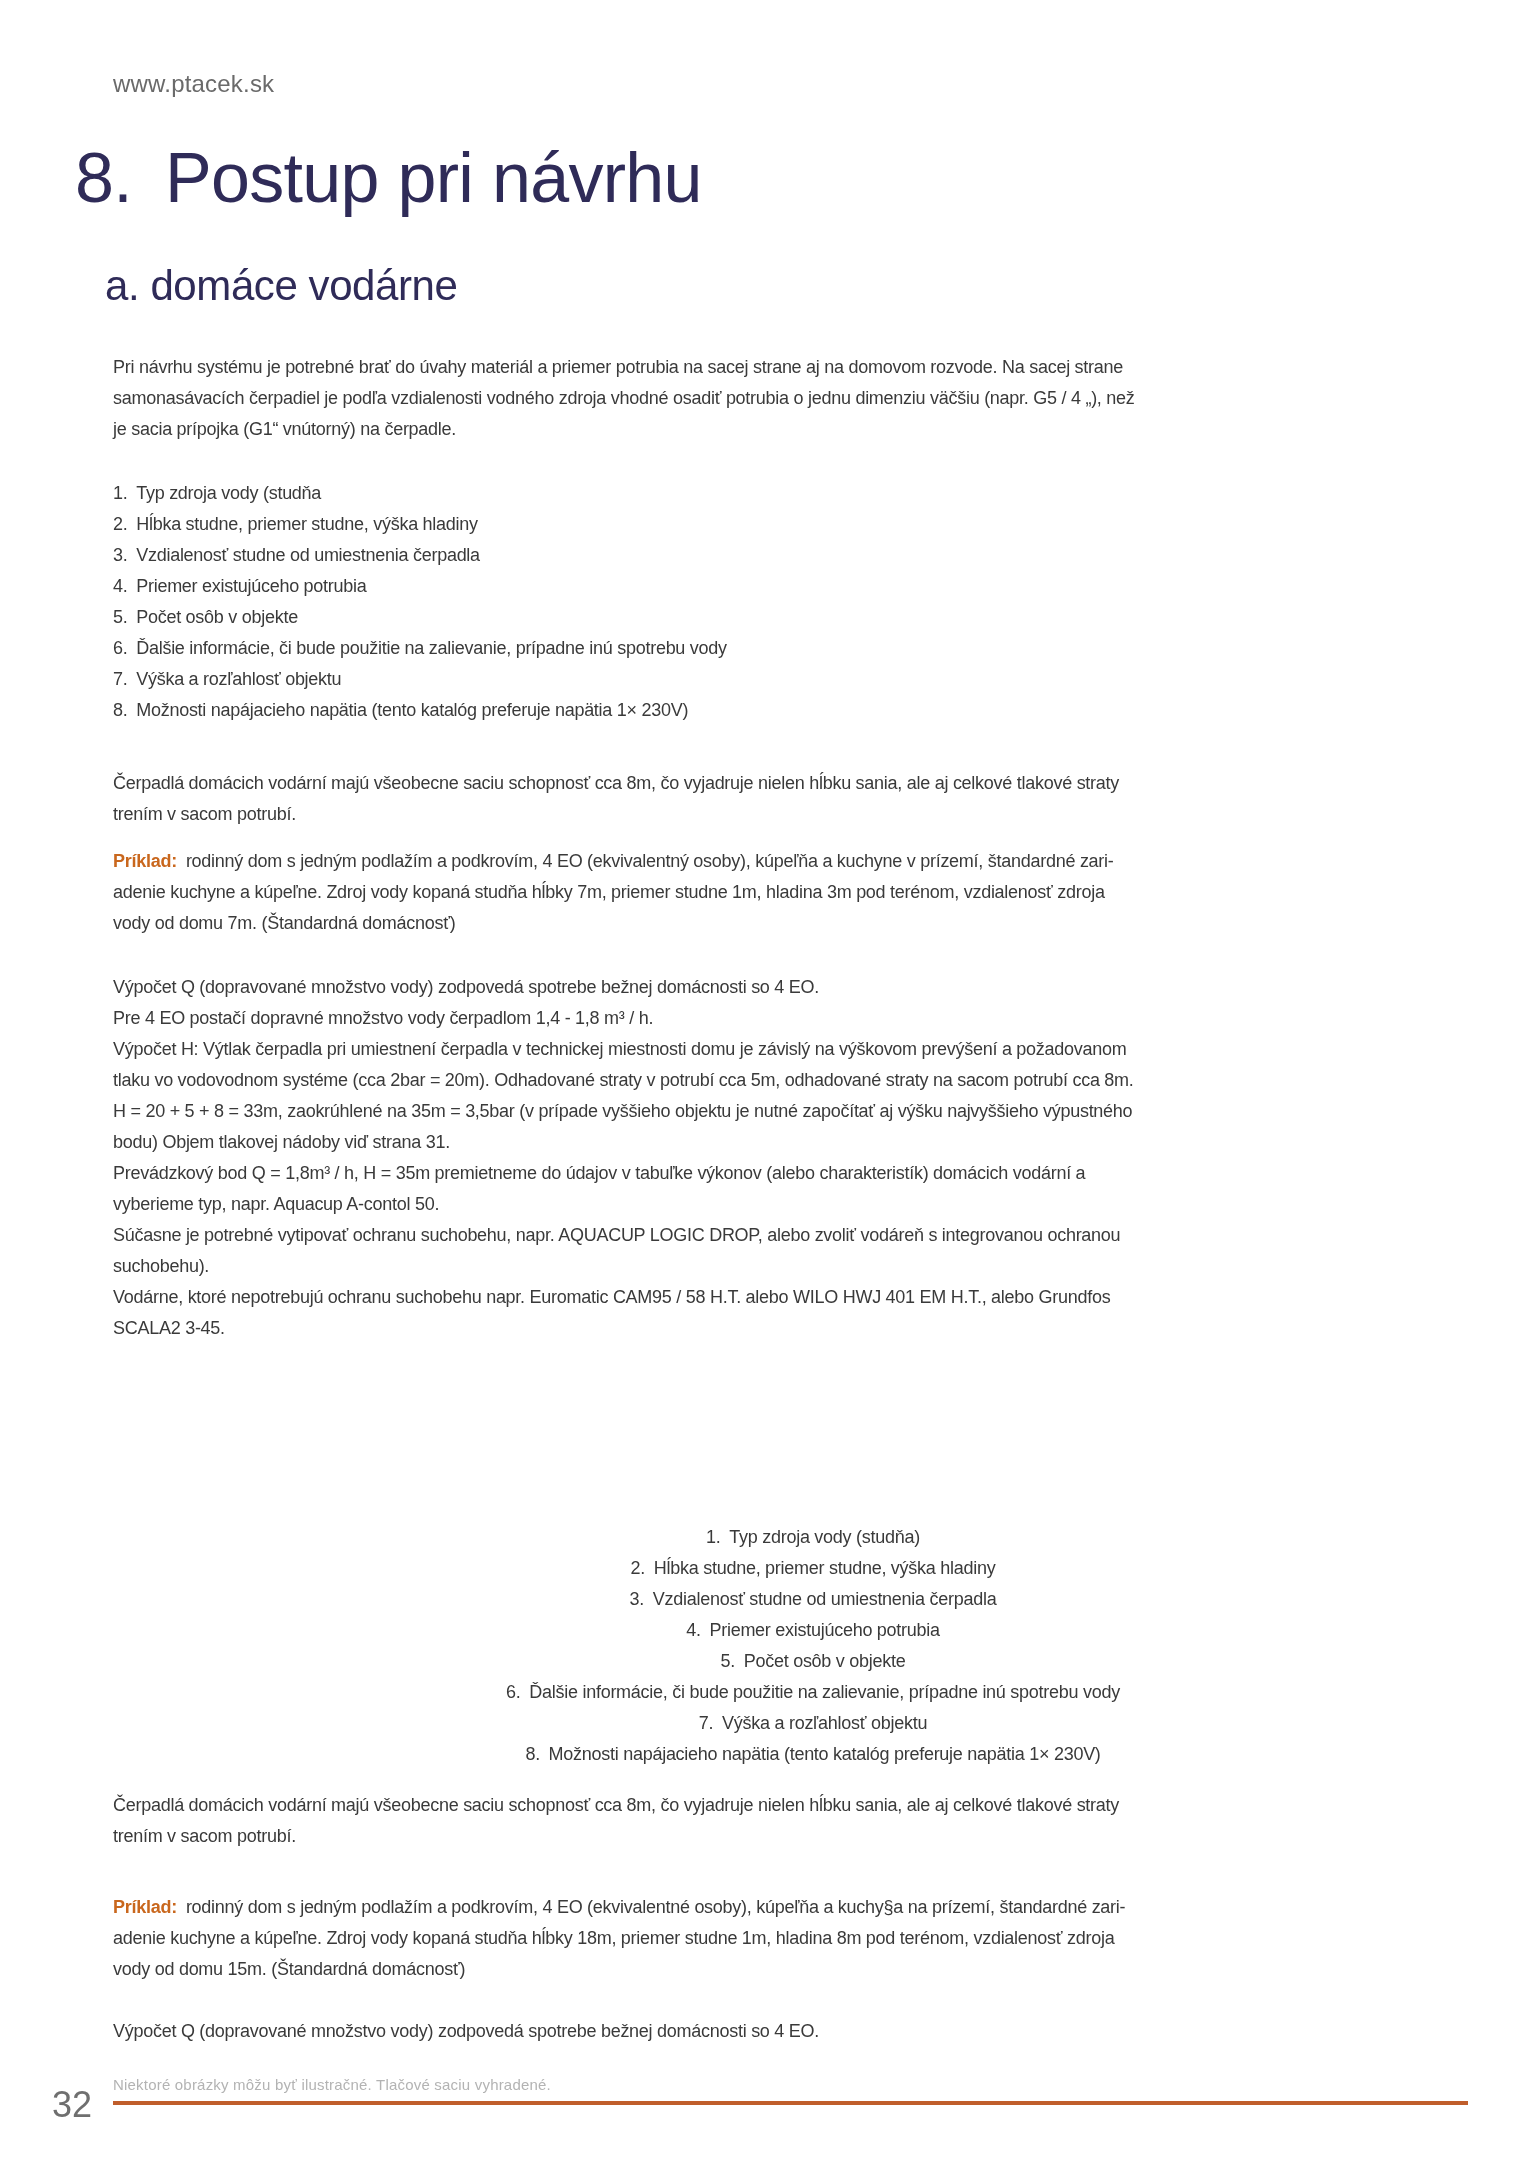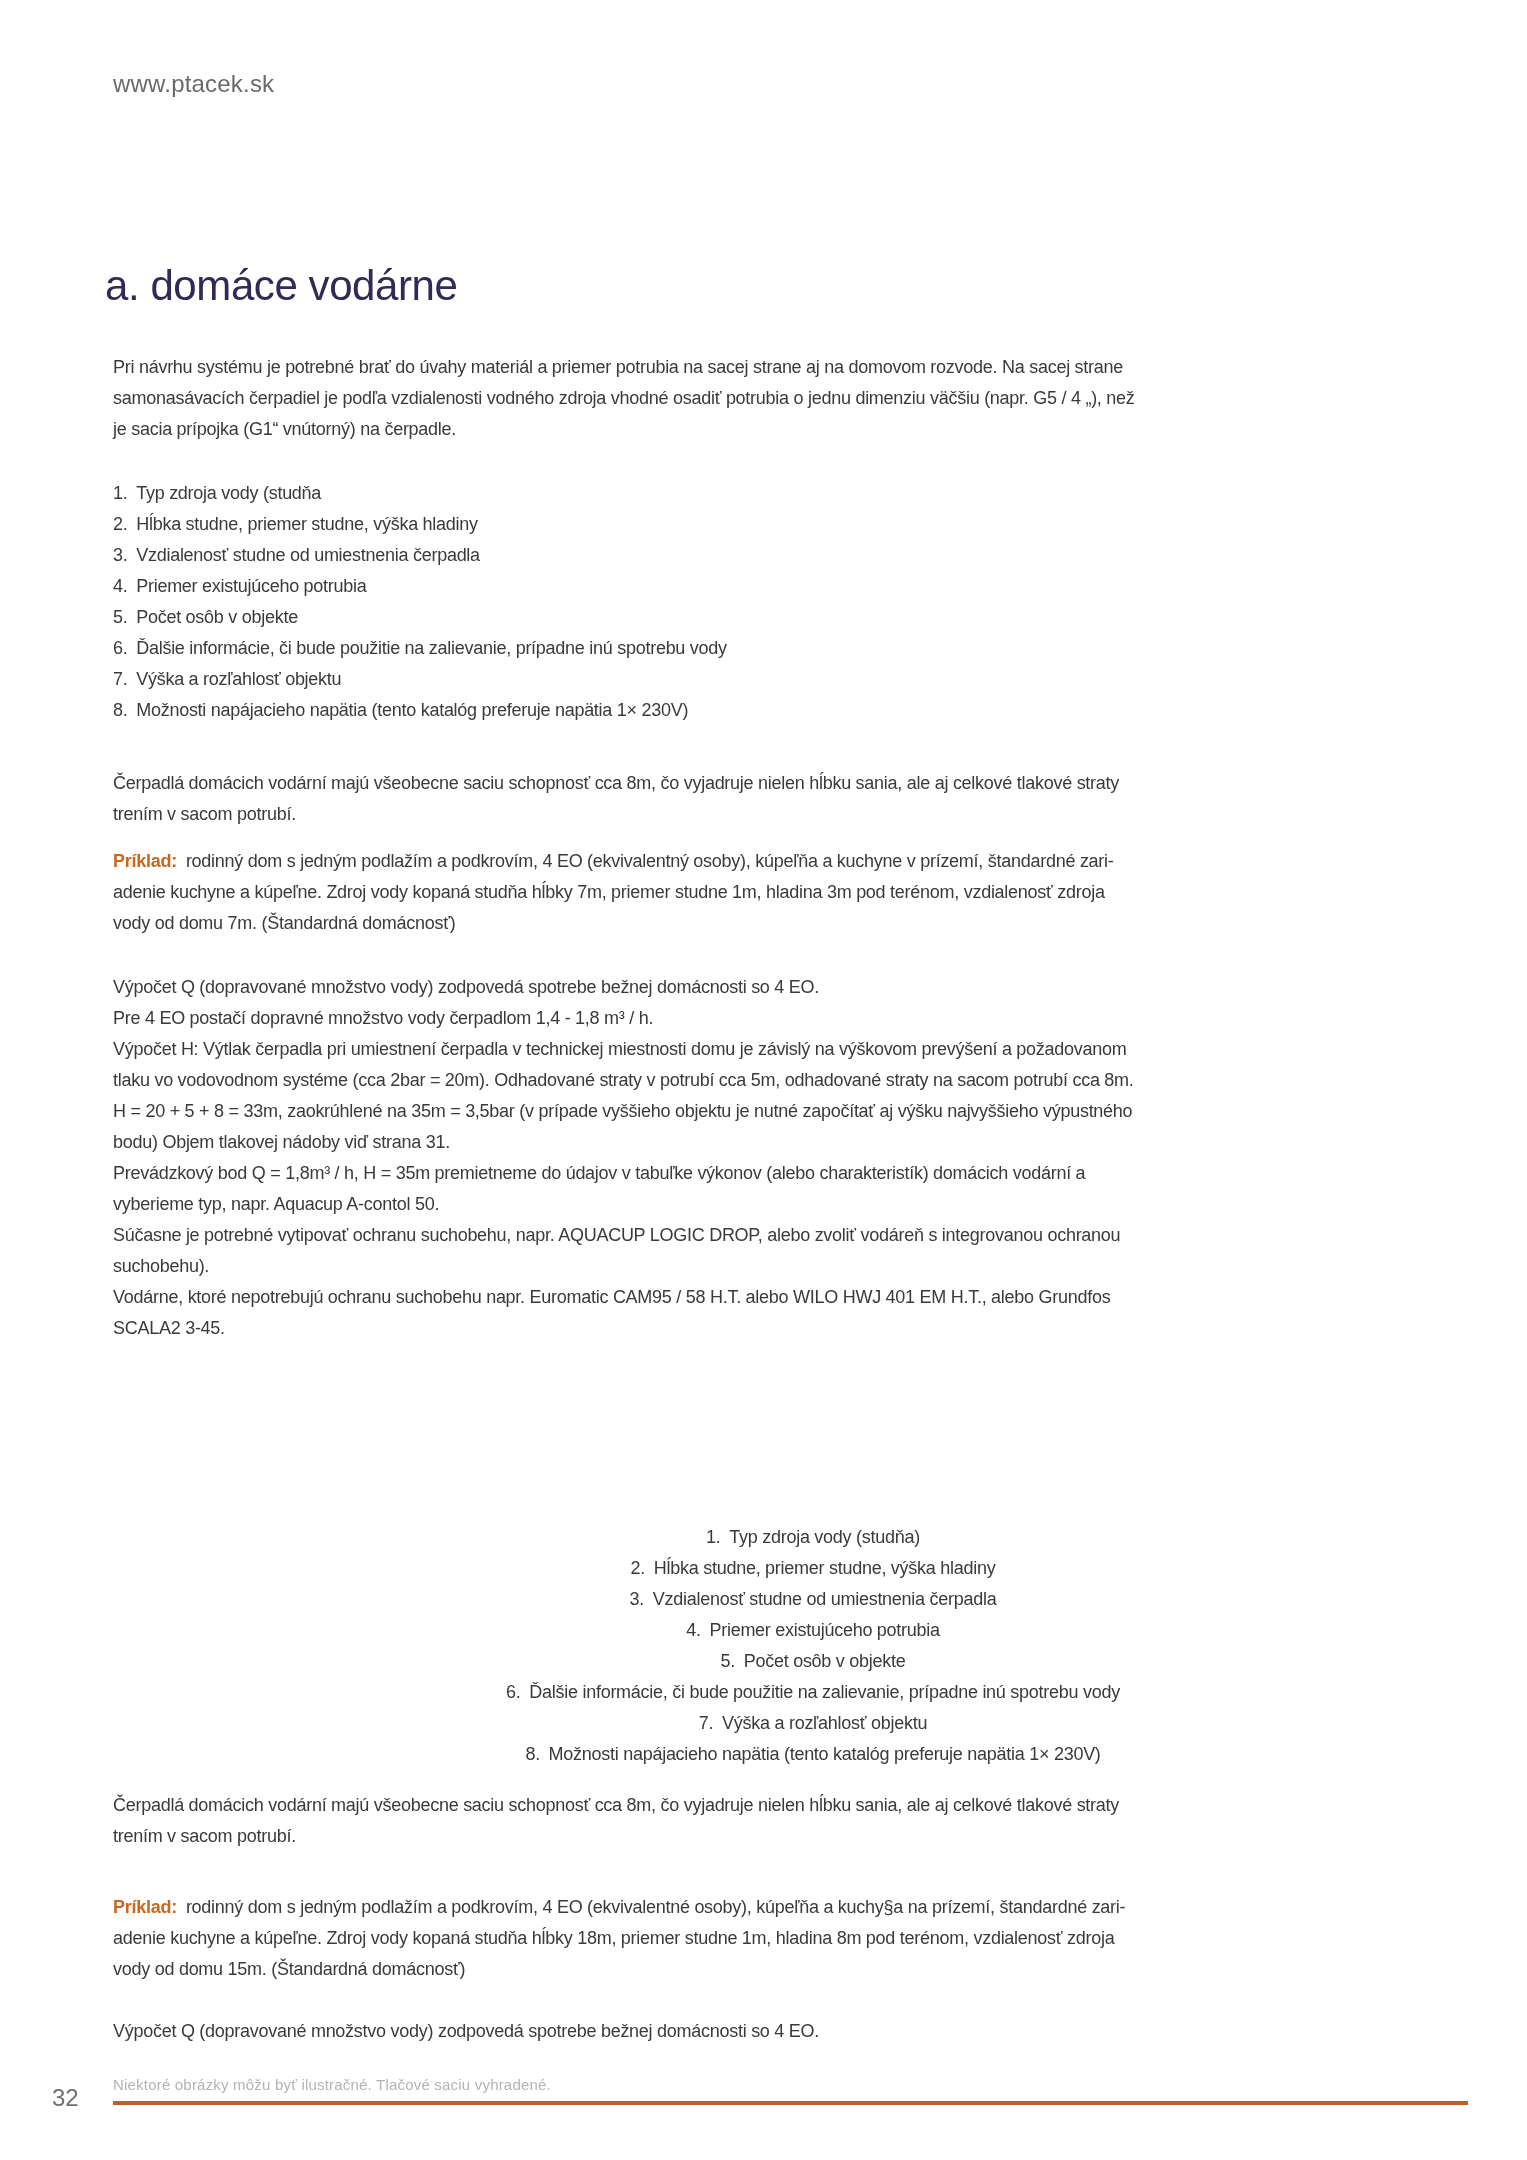--- a/index.html
+++ b/index.html
@@ -67,30 +67,31 @@
     font-size:15px;color:var(--c-note);
     letter-spacing:0.2px;
   }
   .footer-rule{
     left:113px;top:2101px;
     width:1355px;height:4px;
     background:var(--c-rule);
   }
   .page-number{
     left:52px;top:2084px;margin:0;
-    font-size:24px;color:var(--c-pagenum);
+    font-size:36px;color:var(--c-pagenum);
   }
 </style>
 </head>
 <body>
 
 <div class="page">
 
   <div class="abs url">www.ptacek.sk</div>
 
+  <h1 class="abs title"><span class="num">8.</span><span>Postup pri návrhu</span></h1>
 
   <h2 class="abs sub sub-a">a. domáce vodárne</h2>
 
   <p class="abs body intro">Pri návrhu systému je potrebné brať do úvahy materiál a priemer potrubia na sacej strane aj na domovom rozvode. Na sacej strane
 samonasávacích čerpadiel je podľa vzdialenosti vodného zdroja vhodné osadiť potrubia o jednu dimenziu väčšiu (napr. G5 / 4 „), než
 je sacia prípojka (G1“ vnútorný) na čerpadle.</p>
 
   <p class="abs body list-a">1. Typ zdroja vody (studňa
 2. Hĺbka studne, priemer studne, výška hladiny
 3. Vzdialenosť studne od umiestnenia čerpadla

